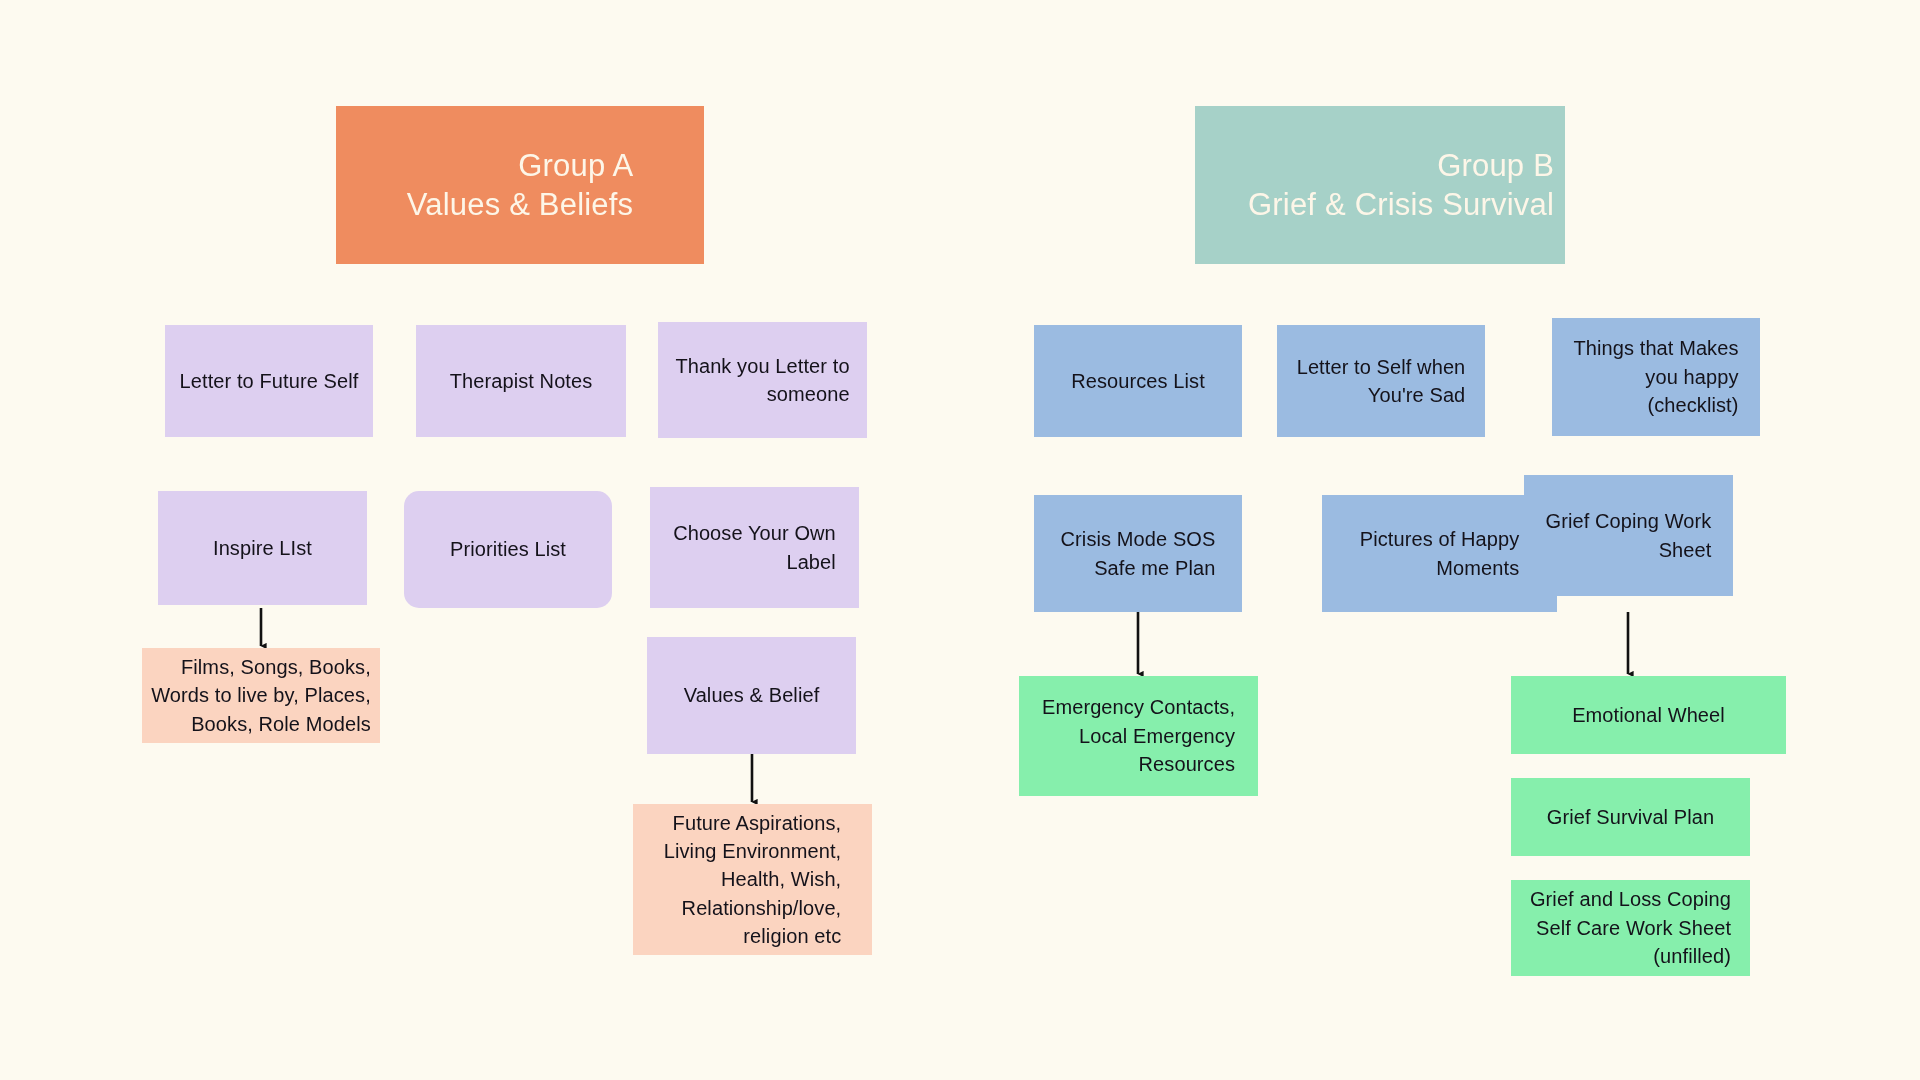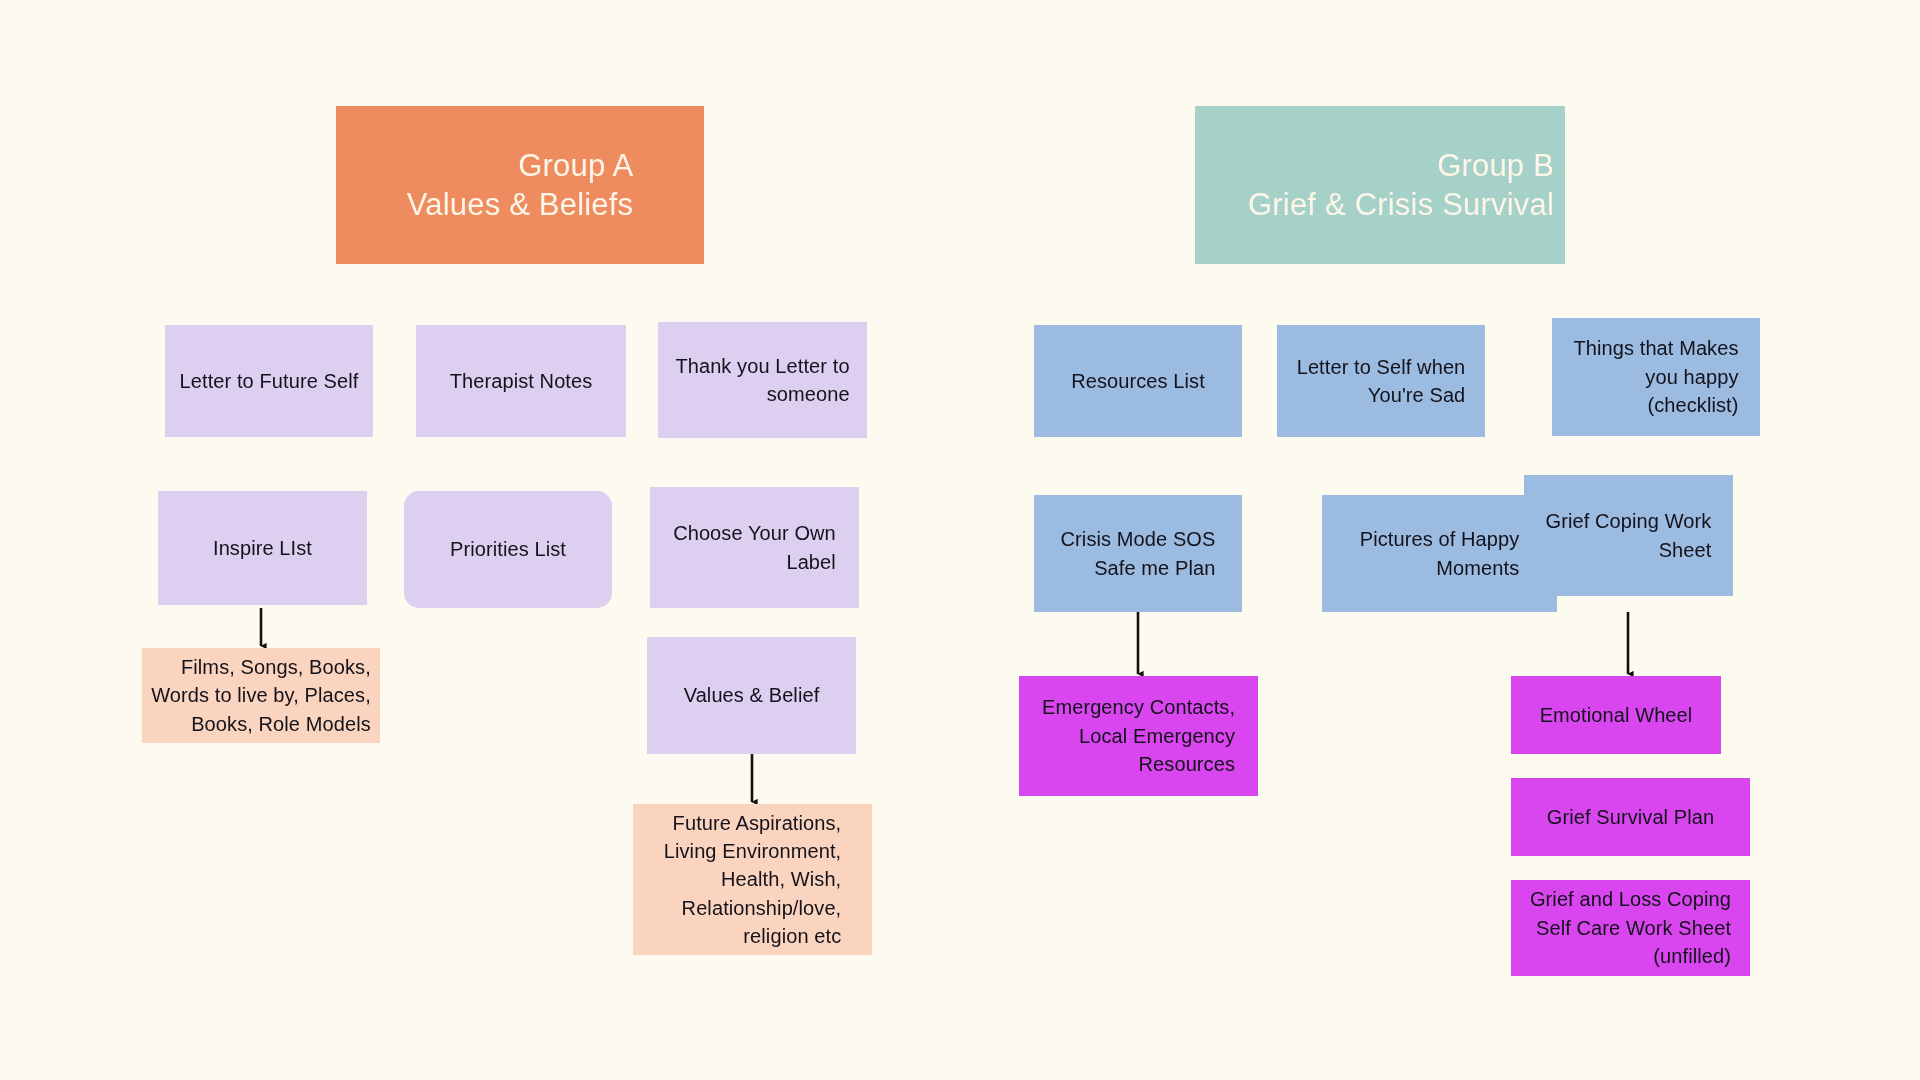--- a/index.html
+++ b/index.html
@@ -38,21 +38,21 @@
     color: #fdf6e8;
     font-size: 31px;
     line-height: 1.26;
     letter-spacing: 0.2px;
   }
   .group-a-header { background: #ef8c5f; }
   .group-b-header { background: #a6d1c8; }
   .lavender { background: #ddcff0; }
   .peach    { background: #fbd4c0; }
   .blue     { background: #9bbbe1; }
-  .paleblue { background: #d946ef; }
+  .paleblue { background: #86efac; }
 
   .arrow-svg {
     position: absolute;
     left: 0;
     top: 0;
     width: 1920px;
     height: 1080px;
     pointer-events: none;
     overflow: visible;
   }
@@ -104,19 +104,19 @@
 (checklist)</div>
       <div class="node blue" style="left: 1034px; top: 495px; width: 208px; height: 117px;">Crisis Mode SOS
 Safe me Plan</div>
       <div class="node blue" style="left: 1278px; top: 495px; width: 235px; height: 117px; margin-left: 44px;">Pictures of Happy
 Moments</div>
       <div class="node blue" style="left: 1524px; top: 475px; width: 209px; height: 121px;">Grief Coping Work
 Sheet</div>
       <div class="node paleblue" style="left: 1019px; top: 676px; width: 239px; height: 120px;">Emergency Contacts,
 Local Emergency
 Resources</div>
-      <div class="node paleblue" style="left: 1511px; top: 676px; width: 210px; height: 78px;">Emotional Wheel</div>
+      <div class="node paleblue" style="left: 1511px; top: 676px; width: 275px; height: 78px;">Emotional Wheel</div>
       <div class="node paleblue" style="left: 1511px; top: 778px; width: 239px; height: 78px;">Grief Survival Plan</div>
       <div class="node paleblue" style="left: 1511px; top: 880px; width: 239px; height: 96px;">Grief and Loss Coping
 Self Care Work Sheet
 (unfilled)</div>
     </div>
 </div>
 
 </body></html>

